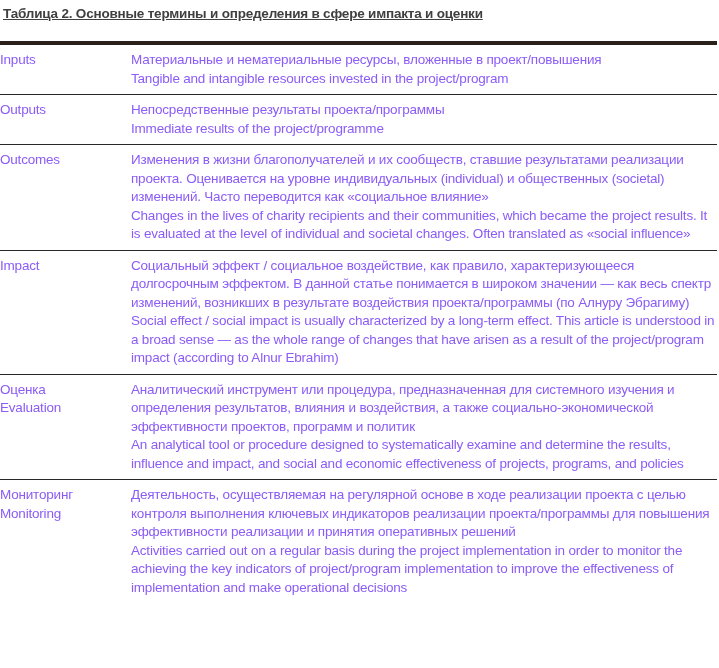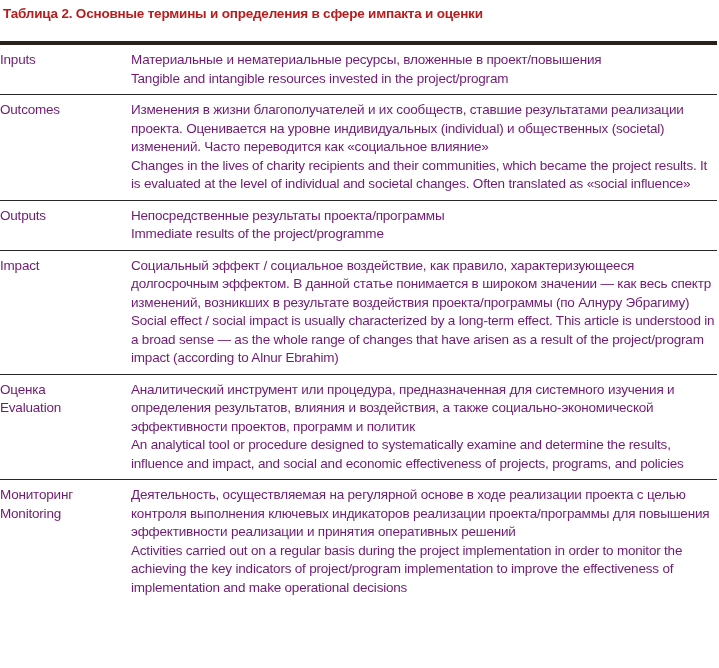--- a/index.html
+++ b/index.html
@@ -18,43 +18,44 @@
     width: 719px;
     box-sizing: border-box;
   }
   .caption {
     padding: 5px 6px 0 3px;
   }
   .caption-line {
     font-weight: bold;
     font-size: 13.5px;
     line-height: 18px;
-    color: #b91c1c;
+    color: #404040;
     letter-spacing: -0.2px;
     white-space: nowrap;
+    text-decoration: underline;
   }
   table.terms-table {
     border-collapse: collapse;
     table-layout: fixed;
     width: 717px;
     margin-top: 18px;
   }
   table.terms-table tr {
     border-top: 1px solid #282828;
   }
   table.terms-table tr:first-child {
     border-top: 4px solid #2b211b;
   }
   table.terms-table td {
     vertical-align: top;
     padding: 6px 0 6px 0;
     font-size: 13.5px;
     line-height: 18.5px;
     letter-spacing: -0.2px;
-    color: #701a75;
+    color: #8b5cf6;
   }
   td.term-cell {
     width: 131px;
     padding-left: 9px;
   }
   td.def-cell {
     padding-right: 8px;
   }
   table.terms-table tr:last-child td {
     padding-bottom: 2px;
@@ -78,37 +79,37 @@
           <div></div>
         </td>
         <td class="def-cell">
           <div>Материальные и нематериальные ресурсы, вложенные в проект/повышения</div>
           <div>Tangible and intangible resources invested in the project/program</div>
         </td>
       </tr>
 
       <tr class="row">
         <td class="term-cell">
+          <div>Outputs</div>
+          <div></div>
+        </td>
+        <td class="def-cell">
+          <div>Непосредственные результаты проекта/программы</div>
+          <div>Immediate results of the project/programme</div>
+        </td>
+      </tr>
+
+      <tr class="row">
+        <td class="term-cell">
           <div>Outcomes</div>
           <div></div>
         </td>
         <td class="def-cell">
           <div>Изменения в жизни благополучателей и их сообществ, ставшие результатами реализации проекта. Оценивается на уровне индивидуальных (individual) и общественных (societal) изменений. Часто переводится как «социальное влияние»</div>
           <div>Changes in the lives of charity recipients and their communities, which became the project results. It is evaluated at the level of individual and societal changes. Often translated as «social influence»</div>
-        </td>
-      </tr>
-
-      <tr class="row">
-        <td class="term-cell">
-          <div>Outputs</div>
-          <div></div>
-        </td>
-        <td class="def-cell">
-          <div>Непосредственные результаты проекта/программы</div>
-          <div>Immediate results of the project/programme</div>
         </td>
       </tr>
 
       <tr class="row">
         <td class="term-cell">
           <div>Impact</div>
           <div></div>
         </td>
         <td class="def-cell">
           <div>Социальный эффект / социальное воздействие, как правило, характеризующееся долгосрочным эффектом. В данной статье понимается в широком значении — как весь спектр изменений, возникших в результате воздействия проекта/программы (по Алнуру Эбрагиму)</div>

